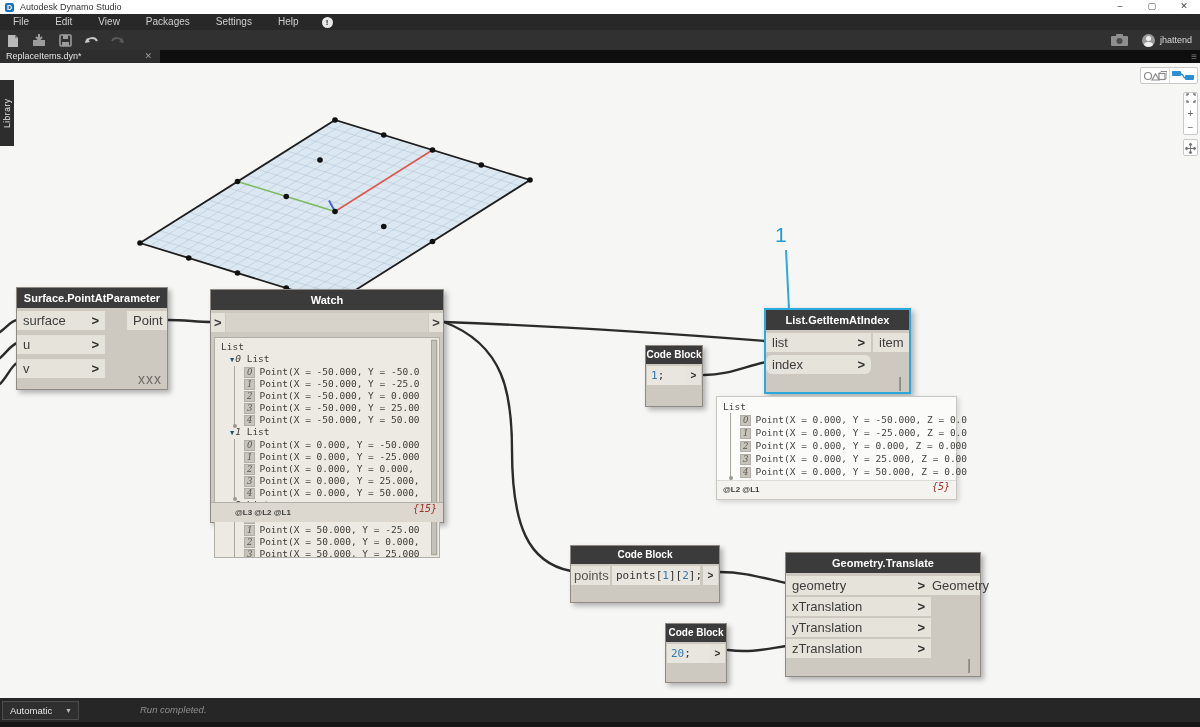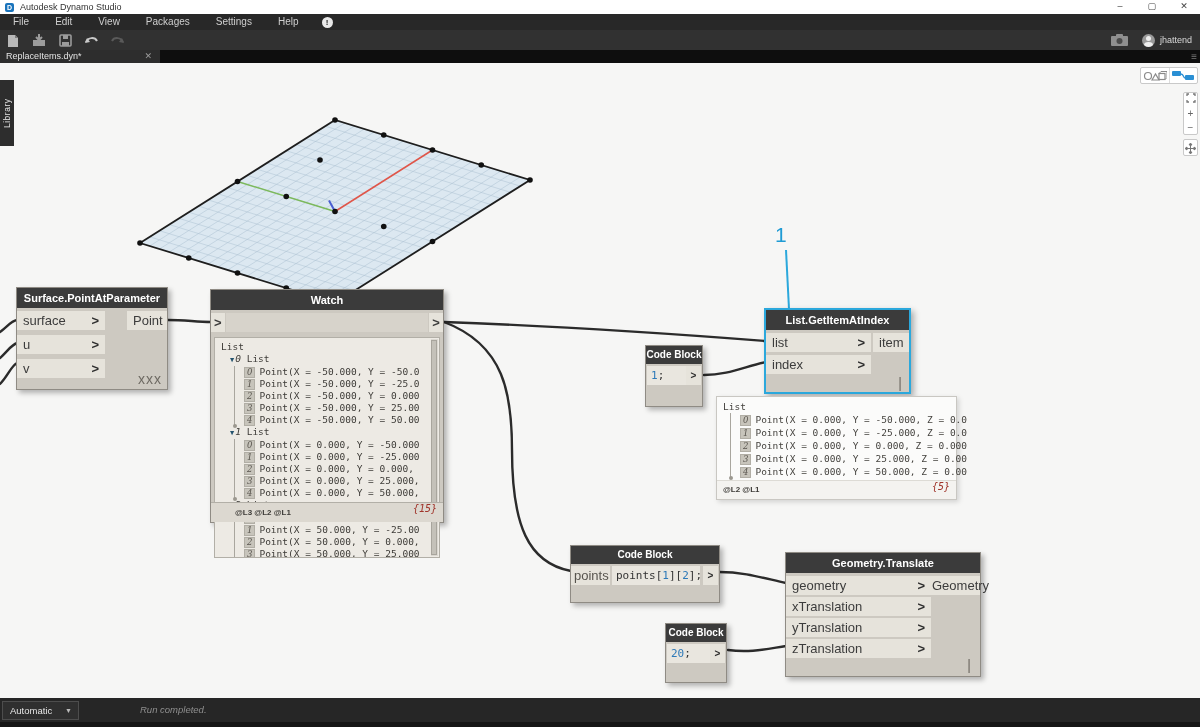--- a/index.html
+++ b/index.html
@@ -307,21 +307,21 @@
 
     <div class="node" style="left:645px;top:282px;width:58px;height:62px;">
       <div class="node-header small">Code Block</div>
       <div class="codestrip code" style="left:1px;top:20px;width:40px;"><span class="num">1</span>;</div>
       <div class="outchev" style="right:1px;top:20px;">&gt;</div>
     </div>
 
     <div class="node selected" style="left:764px;top:245px;width:147px;height:86px;">
       <div class="node-header">List.GetItemAtIndex</div>
       <div class="port in" style="left:0;top:23px;width:105px;"><span>list</span><span class="chev">&gt;</span></div>
-      <div class="port in" style="left:0;top:45px;width:105px;"><span>index</span><span class="chev">&gt;</span></div>
+      <div class="port in" style="left:0;top:45px;width:105px;border-radius:6px;"><span>index</span><span class="chev">&gt;</span></div>
       <div class="port out" style="right:0;top:23px;width:36px;"><span>item</span></div>
       <div class="lacing" style="right:6px;bottom:1px;">|</div>
     </div>
 
     <div class="annotation" style="left:775px;top:160px;">1</div>
 
     <div class="bubble" style="left:716px;top:333px;width:241px;height:104px;">
       <div class="tree" id="bubble-tree" style="bottom:20px;">
           <div>List</div>
           <div class="items" style="margin-left: 7px;">

